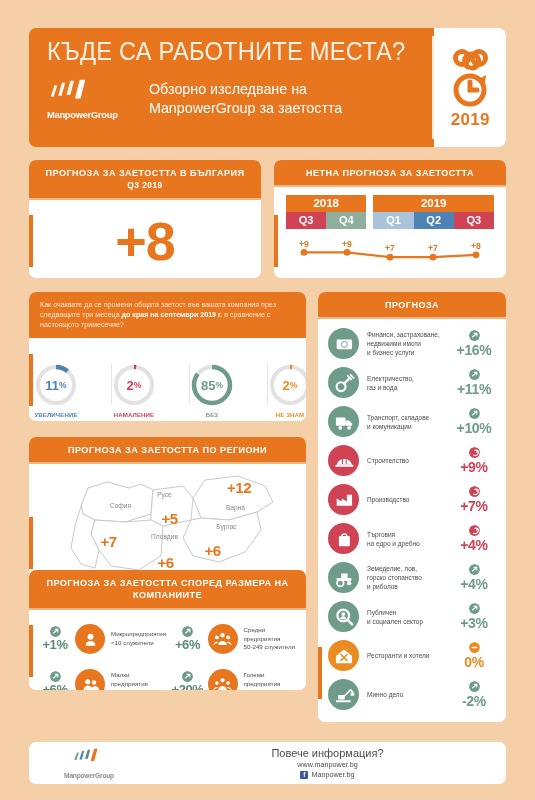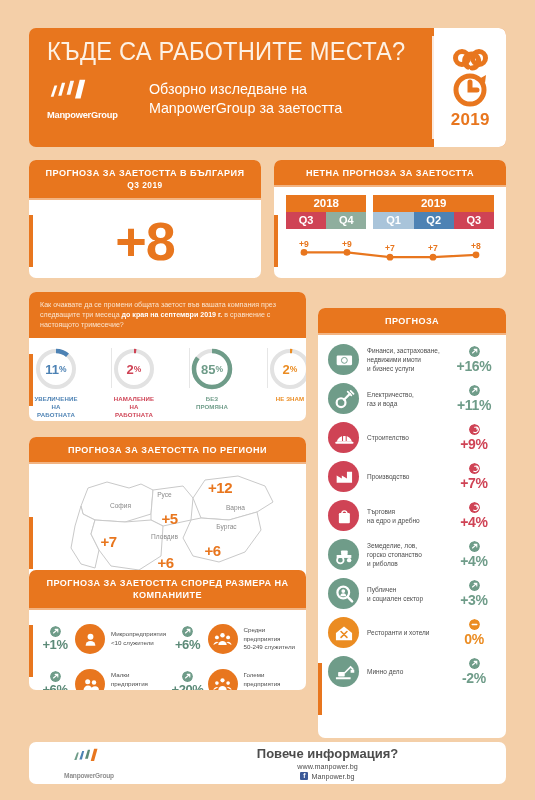--- a/index.html
+++ b/index.html
@@ -96,21 +96,21 @@
 
   
   #p-survey { left: 29px; top: 292px; width: 277px; height: 129px; }
   .survey-top { background: #e8761e; display: flex; padding: 8px 11px 8px; gap: 10px; }
   .survey-resp {
     color: #ffffff; font-size: 8.4px; line-height: 1.45; font-weight: 700;
     width: 86px; flex-shrink: 0;
   }
   .survey-q { color: #fae3cd; font-size: 7.1px; line-height: 1.42; }
   .survey-q b { color: #ffffff; font-weight: 700; }
-  .donuts { display: flex; padding: 8px 4px 0; gap: 32px; }
+  .donuts { display: flex; padding: 24px 4px 0; gap: 32px; }
   .donut-cell {
     flex: 1; display: flex; flex-direction: column; align-items: center;
     position: relative;
   }
   .donut-cell + .donut-cell::before {
     content: ""; position: absolute; left: 0; top: 2px;
     width: 1px; height: 40px; background: #e6e6e6;
   }
   .donut { position: relative; width: 46px; height: 46px; }
   .donut-num {
@@ -118,21 +118,21 @@
     align-items: center; justify-content: center;
     font-size: 13px; font-weight: 700;
   }
   .donut-num em { font-style: normal; font-size: 8.5px; }
   .donut-lab {
     margin-top: 3px; text-align: center; font-size: 6.1px;
     font-weight: 700; line-height: 1.3; letter-spacing: .1px;
   }
 
   
-  #p-sect { left: 318px; top: 308px; width: 188px; height: 430px; }
+  #p-sect { left: 318px; top: 292px; width: 188px; height: 430px; }
   .sect-list { padding: 5px 0 0; }
   .sect-row { display: flex; align-items: center; height: 39px; padding: 0 8px 0 10px; justify-content: space-between; }
   .sect-ico {
     width: 31px; height: 31px; border-radius: 50%; flex-shrink: 0;
     display: flex; align-items: center; justify-content: center;
   }
   .sect-name {
     flex: 1; font-size: 6.5px; color: #4c4c4c; line-height: 1.4;
     padding-left: 8px;
   }
@@ -166,21 +166,21 @@
   .size-name { font-size: 6.2px; color: #4c4c4c; line-height: 1.42; padding-left: 6px; }
 
   
   #p-foot {
     left: 29px; top: 742px; width: 477px; height: 42px;
     display: flex; align-items: center;
   }
   .foot-logo { width: 120px; text-align: center; }
   .foot-word { color: #8e8e8e; font-size: 6.6px; font-weight: 700; letter-spacing: -.2px; margin-top: 3px; }
   .foot-info { flex: 1; text-align: center; }
-  .foot-t { font-size: 13px; font-weight: 700; color: #4c4c4c; }
+  .foot-t { font-size: 11px; font-weight: 400; color: #4c4c4c; }
   .foot-u { font-size: 7.2px; color: #4c4c4c; margin-top: 1px; }
   .foot-fb { font-size: 7.2px; color: #4c4c4c; margin-top: 1px; display:flex; align-items:center; justify-content:center; gap:3px; }
   .fb-sq {
     width: 8px; height: 8px; background: #3b5998; color: #fff;
     font-size: 6.5px; font-weight: 700; line-height: 8px; text-align: center; border-radius: 1px;
   }
 </style>
 </head>
 <body>
 
@@ -351,20 +351,38 @@
               <path d="M20 5 L25 10 M24 4 L28 8" stroke="#ffffff" stroke-width="2.4" stroke-linecap="round"></path>
             </svg>
           </div>
           <div class="sect-name">Електричество,<br>газ и вода</div>
           <div class="sect-right">
             <svg class="trend" viewBox="0 0 11 11">
               <circle cx="5.5" cy="5.5" r="5.5" fill="#6f9c89"></circle>
               <path d="M3.5 7 L7.5 3.5 M5.2 3.4 H7.8 V5.9" stroke="#fff" stroke-width="1.1" fill="none" stroke-linecap="round"></path>
             </svg>
             <div class="sect-val" style="color:#6f9c89">+11%</div>
+          </div>
+        </div>
+        <div class="sect-row">
+          <div class="sect-ico" style="background:#6f9c89">
+            <svg width="22" height="22" viewBox="0 0 30 30">
+              <rect x="4" y="9" width="13" height="11" rx="1" fill="#ffffff"></rect>
+              <path d="M17 13 h5 l4 4 v3 h-9 Z" fill="#ffffff"></path>
+              <circle cx="10" cy="23" r="2.6" fill="#ffffff"></circle>
+              <circle cx="22" cy="23" r="2.6" fill="#ffffff"></circle>
+            </svg>
+          </div>
+          <div class="sect-name">Транспорт, складове<br>и комуникации</div>
+          <div class="sect-right">
+            <svg class="trend" viewBox="0 0 11 11">
+              <circle cx="5.5" cy="5.5" r="5.5" fill="#6f9c89"></circle>
+              <path d="M3.5 7 L7.5 3.5 M5.2 3.4 H7.8 V5.9" stroke="#fff" stroke-width="1.1" fill="none" stroke-linecap="round"></path>
+            </svg>
+            <div class="sect-val" style="color:#6f9c89">+10%</div>
           </div>
         </div>
         <div class="sect-row">
           <div class="sect-ico" style="background:#cf4355">
             <svg width="22" height="22" viewBox="0 0 30 30">
               <path d="M5 20 a11 11 0 0 1 21 0 Z" fill="#ffffff"></path>
               <rect x="3" y="20" width="25" height="3" rx="1.5" fill="#ffffff"></rect>
               <path d="M13 10 v9 M18 10 v9" stroke="#cf4355" stroke-width="1.4"></path>
             </svg>
           </div>
@@ -496,21 +514,21 @@
           <path d="M48 38 L50 46 L62 52 L58 66 L66 82 L62 100 L48 96 L38 80 L42 58 Z"></path>
           <path d="M62 52 L92 54 L118 52 L130 58 L128 88 L106 102 L78 98 L66 82 L58 66 Z"></path>
           <path d="M158 52 L168 50 L196 52 L224 44 L228 62 L212 84 L186 94 L160 88 L150 70 Z"></path>
         </g>
       </svg>
     <div class="map-txt" style="left: 91.5px; top: 41px;">София</div>
         <div class="map-num" style="left: 79.5px; top: 77px;">+7</div>
         <div class="map-txt" style="left: 135.5px; top: 30px;">Русе</div>
         <div class="map-num" style="left: 140.5px; top: 54px;">+5</div>
         <div class="map-txt" style="left: 206.5px; top: 43px;">Варна</div>
-        <div class="map-num" style="left: 191px; top: 23px;">+12</div>
+        <div class="map-num" style="left: 210px; top: 23px;">+12</div>
         <div class="map-txt" style="left: 135.5px; top: 72px;">Пловдив</div>
         <div class="map-num" style="left: 136.5px; top: 98px;">+6</div>
         <div class="map-txt" style="left: 197.5px; top: 62px;">Бургас</div>
         <div class="map-num" style="left: 183.5px; top: 86px;">+6</div>
       </div>
   </div>
 
   <div class="panel" id="p-size">
     <div class="vtab" style="top:55px">
       <span>Q3 2019</span>

